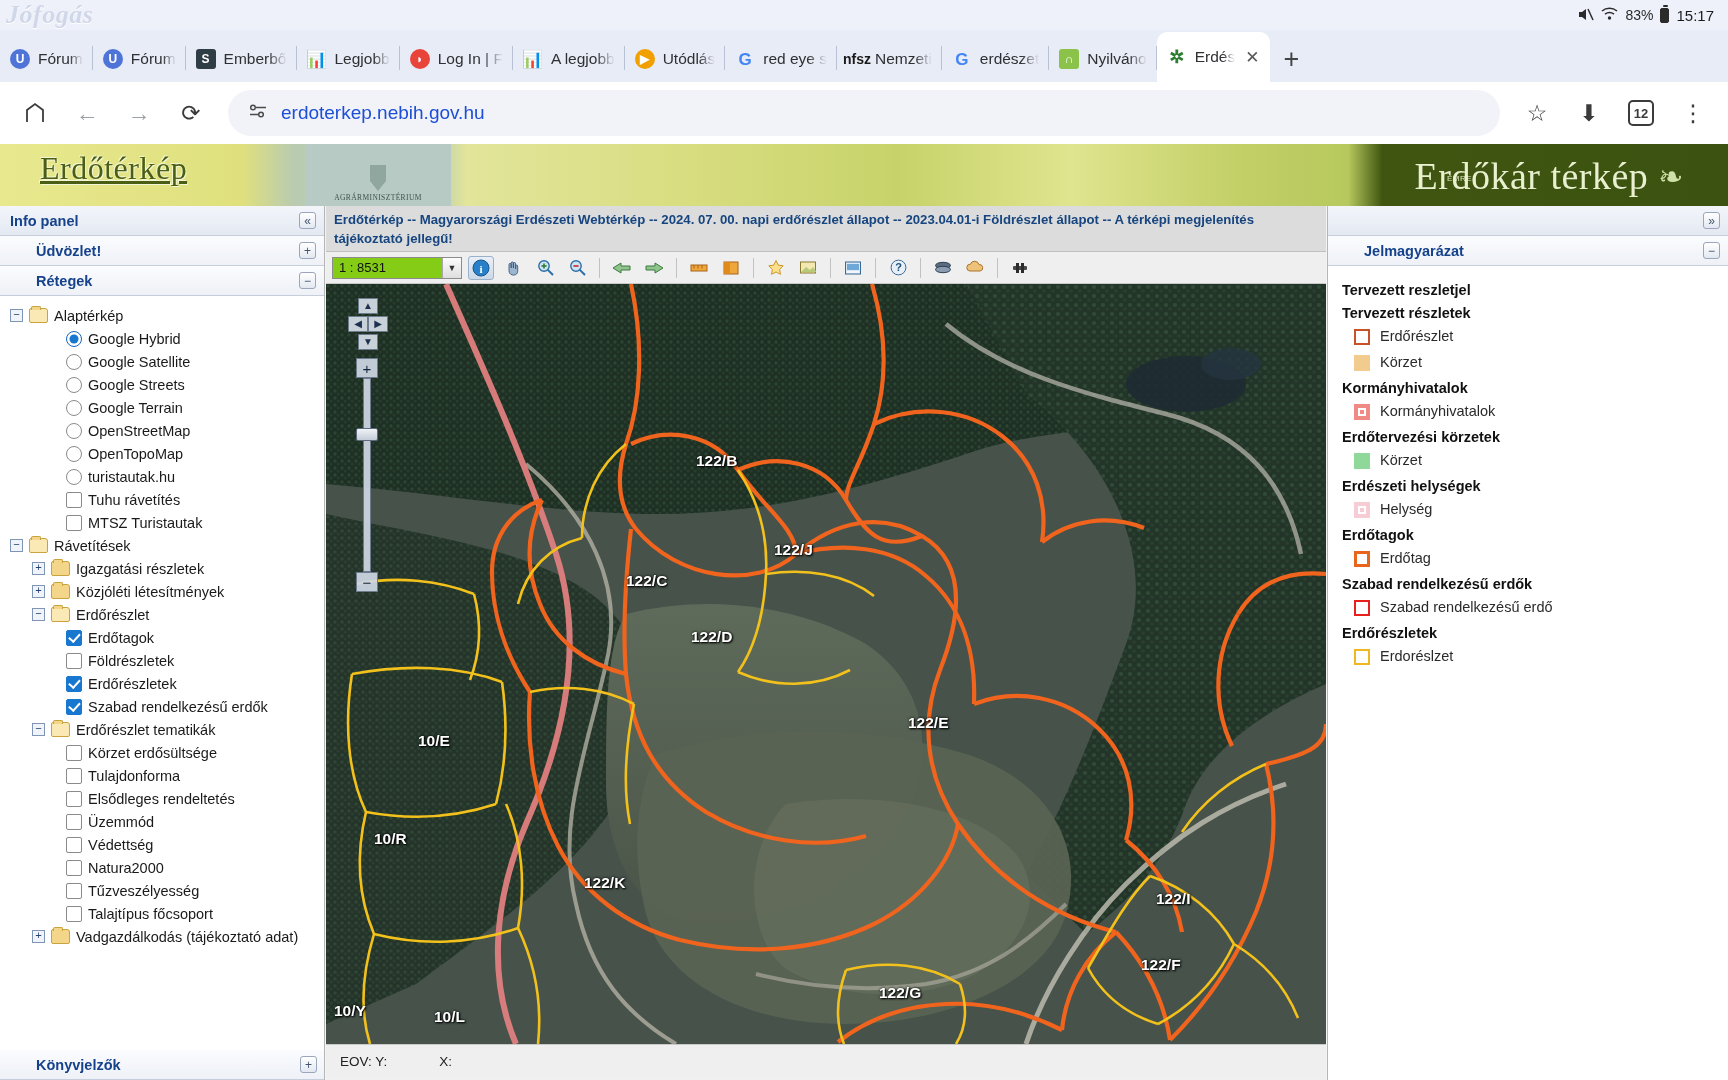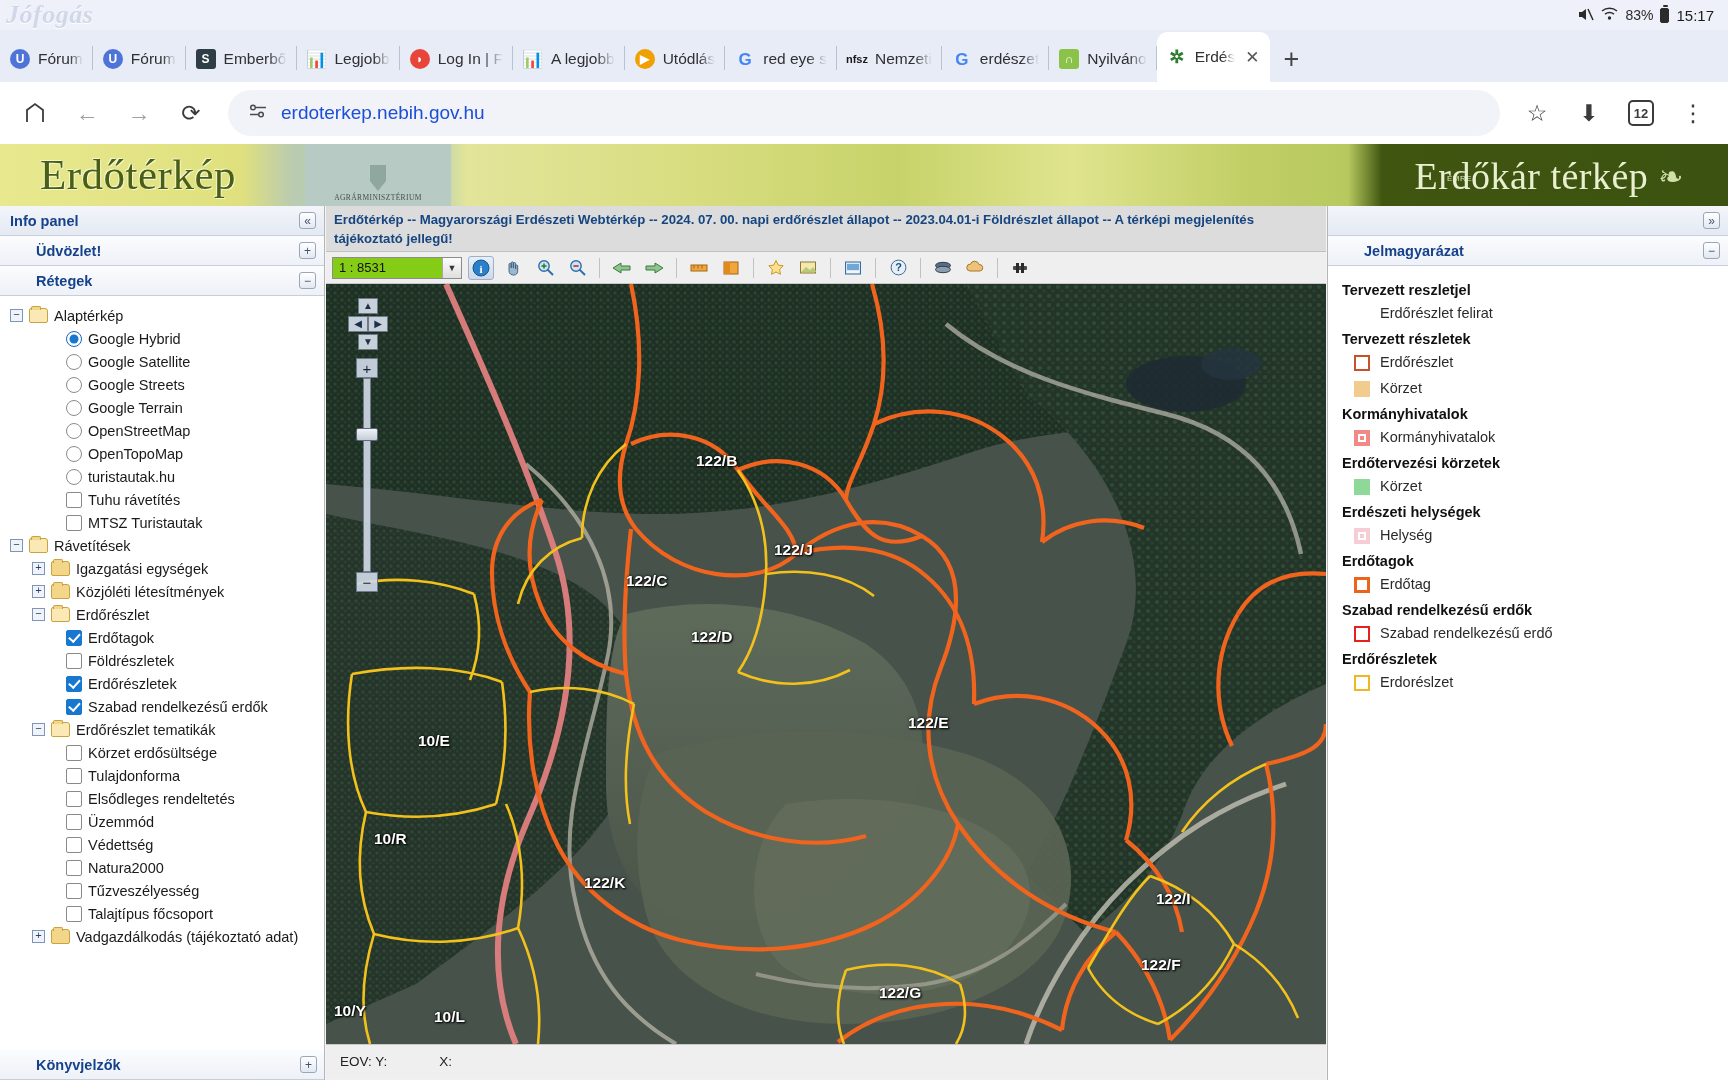--- a/index.html
+++ b/index.html
@@ -92,21 +92,21 @@
     display: inline-flex; align-items: center; justify-content: center;
     font-size: 12px; font-weight: bold; color: #fff;
     line-height: 1;
   }
   .fv-forum { background: #4f74d8; }
   .fv-ember { background: #2f3d47; border-radius: 3px; }
   .fv-chart { background: transparent; color: #e8315f; font-size:17px;}
   .fv-login { background: #e8443a; }
   .fv-play  { background: #f0a000; }
   .fv-google{ background: transparent; color:#4285f4; font-weight:900; font-size:17px;}
-  .fv-nfs   { background: transparent; color:#1a1a1a; font-size:11px; font-weight:900;}
+  .fv-nfs   { background: transparent; color:#1a1a1a; font-size:14px; font-weight:900;}
   .fv-ny    { background: #8bc34a; border-radius: 3px; }
   .fv-star  { background: transparent; color: #2e7d32; font-size:18px;}
   .tab-close {
     font-size: 17px; color: #5a5a5a; margin-left: 2px; flex: 0 0 auto;
   }
   .newtab {
     width: 44px; height: 46px;
     display: flex; align-items: center; justify-content: center;
     font-size: 27px; color: #444; font-weight: 300;
   }
@@ -158,24 +158,25 @@
         #e2e59a 27%,
         #d8dd80 40%, #c7d36a 52%,
         #dfe48e 62%, #c2cf66 72%,
         #b7c95e 78%,
         #3f5510 80%, #3c5210 100%);
     overflow: hidden;
   }
   .banner-left {
     position: absolute; left: 40px; top: 6px;
     font-family: "Liberation Serif", serif;
-    font-size: 43px;
+    font-size: 32px;
     color: #4a5e14;
     text-shadow: 1px 1px 0 #f3f6d4, -1px -1px 0 #f3f6d4;
     letter-spacing: 0.5px;
+    text-decoration: underline;
   }
   .banner-crest {
     position: absolute; left: 305px; top: 0;
     width: 146px; height: 62px;
     background: #b7cbc4;
     display: flex; flex-direction: column;
     align-items: center; justify-content: flex-end;
     padding-bottom: 4px;
   }
   .crest-shape {
@@ -635,21 +636,21 @@
           <span>MTSZ Turistautak</span>
         </div>
         <div class="row ind1">
           <span class="expander">−</span>
           <span class="folder open"></span>
           <span>Rávetítések</span>
         </div>
         <div class="row ind2">
           <span class="expander">+</span>
           <span class="folder"></span>
-          <span>Igazgatási egységek</span>
+          <span>Igazgatási részletek</span>
         </div>
         <div class="row ind2">
           <span class="expander">+</span>
           <span class="folder"></span>
           <span>Közjóléti létesítmények</span>
         </div>
         <div class="row ind2">
           <span class="expander">−</span>
           <span class="folder open"></span>
           <span>Erdőrészlet</span>
@@ -969,24 +970,20 @@
     <div class="panel-head">
       <span></span>
       <span class="tool-sq">»</span>
     </div>
     <div class="panel-head lite">
       <span>Jelmagyarázat</span>
       <span class="tool-sq">−</span>
     </div>
     <div class="legend-body" id="legend-body">
         <div class="lg-group">Tervezett reszletjel</div>
-        <div class="lg-item">
-          <span class="swatch" style="background: transparent;"></span>
-          <span>Erdőrészlet felirat</span>
-        </div>
         <div class="lg-group">Tervezett részletek</div>
         <div class="lg-item">
           <span class="swatch" style="border: 2px solid rgb(200, 81, 42); background: rgb(255, 255, 255);"></span>
           <span>Erdőrészlet</span>
         </div>
         <div class="lg-item">
           <span class="swatch" style="background: rgb(242, 203, 143);"></span>
           <span>Körzet</span>
         </div>
         <div class="lg-group">Kormányhivatalok</div>

